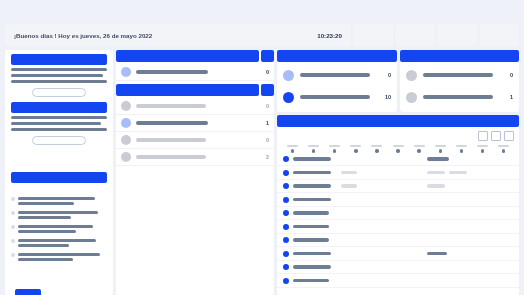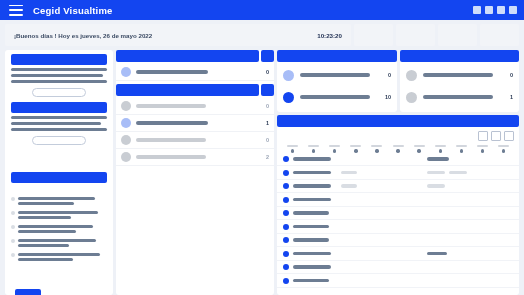--- a/index.html
+++ b/index.html
@@ -134,34 +134,20 @@
   }
   .rb-row .d { width: 6px; height: 6px; flex: none; }
   .rb-row .lab { height: 3.4px; margin-left: 4px; }
   .rb-row .chip { position: absolute; height: 3.4px; }
 </style>
 </head>
 <body>
 
 <div id="app">
 
-  <div class="appbar">
-    <div class="hamburger">
-      <i></i>
-        <i></i>
-        <i></i>
-    </div>
-    <div class="brand">Cegid Visualtime</div>
-    <div class="appbar-actions">
-      <div class="sq"></div>
-      <div class="sq"></div>
-      <div class="sq"></div>
-      <div class="sq"></div>
-    </div>
-  </div>
 
   <div class="greetbar">
     <div class="greet-card">
       <div class="greet-text">¡Buenos días ! Hoy es jueves, 26 de mayo 2022</div>
       <div class="greet-clock">10:23:20</div>
     </div>
     <div class="greet-slot"></div>
     <div class="greet-slot"></div>
     <div class="greet-slot"></div>
     <div class="greet-slot"></div>

